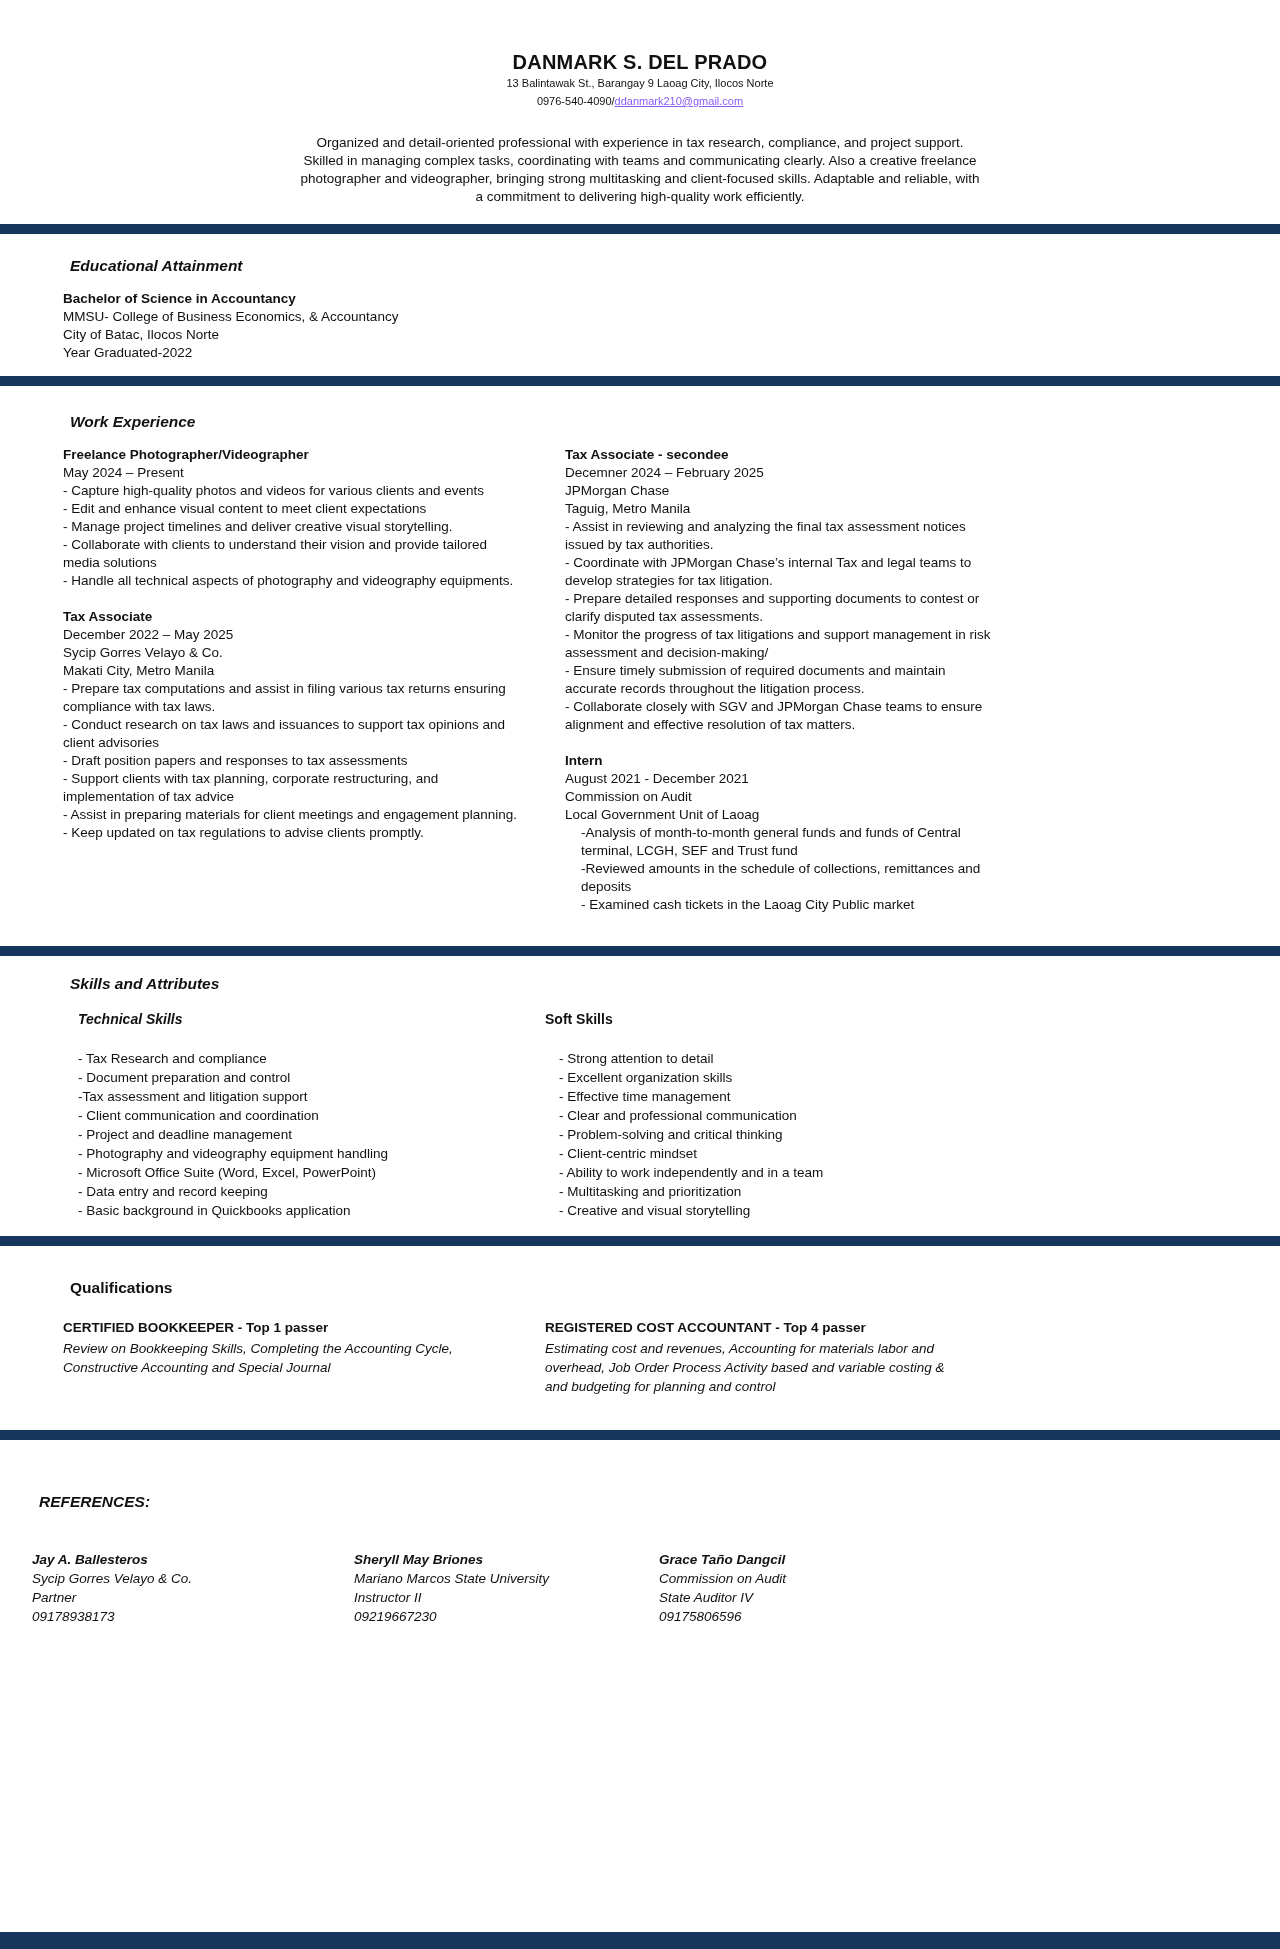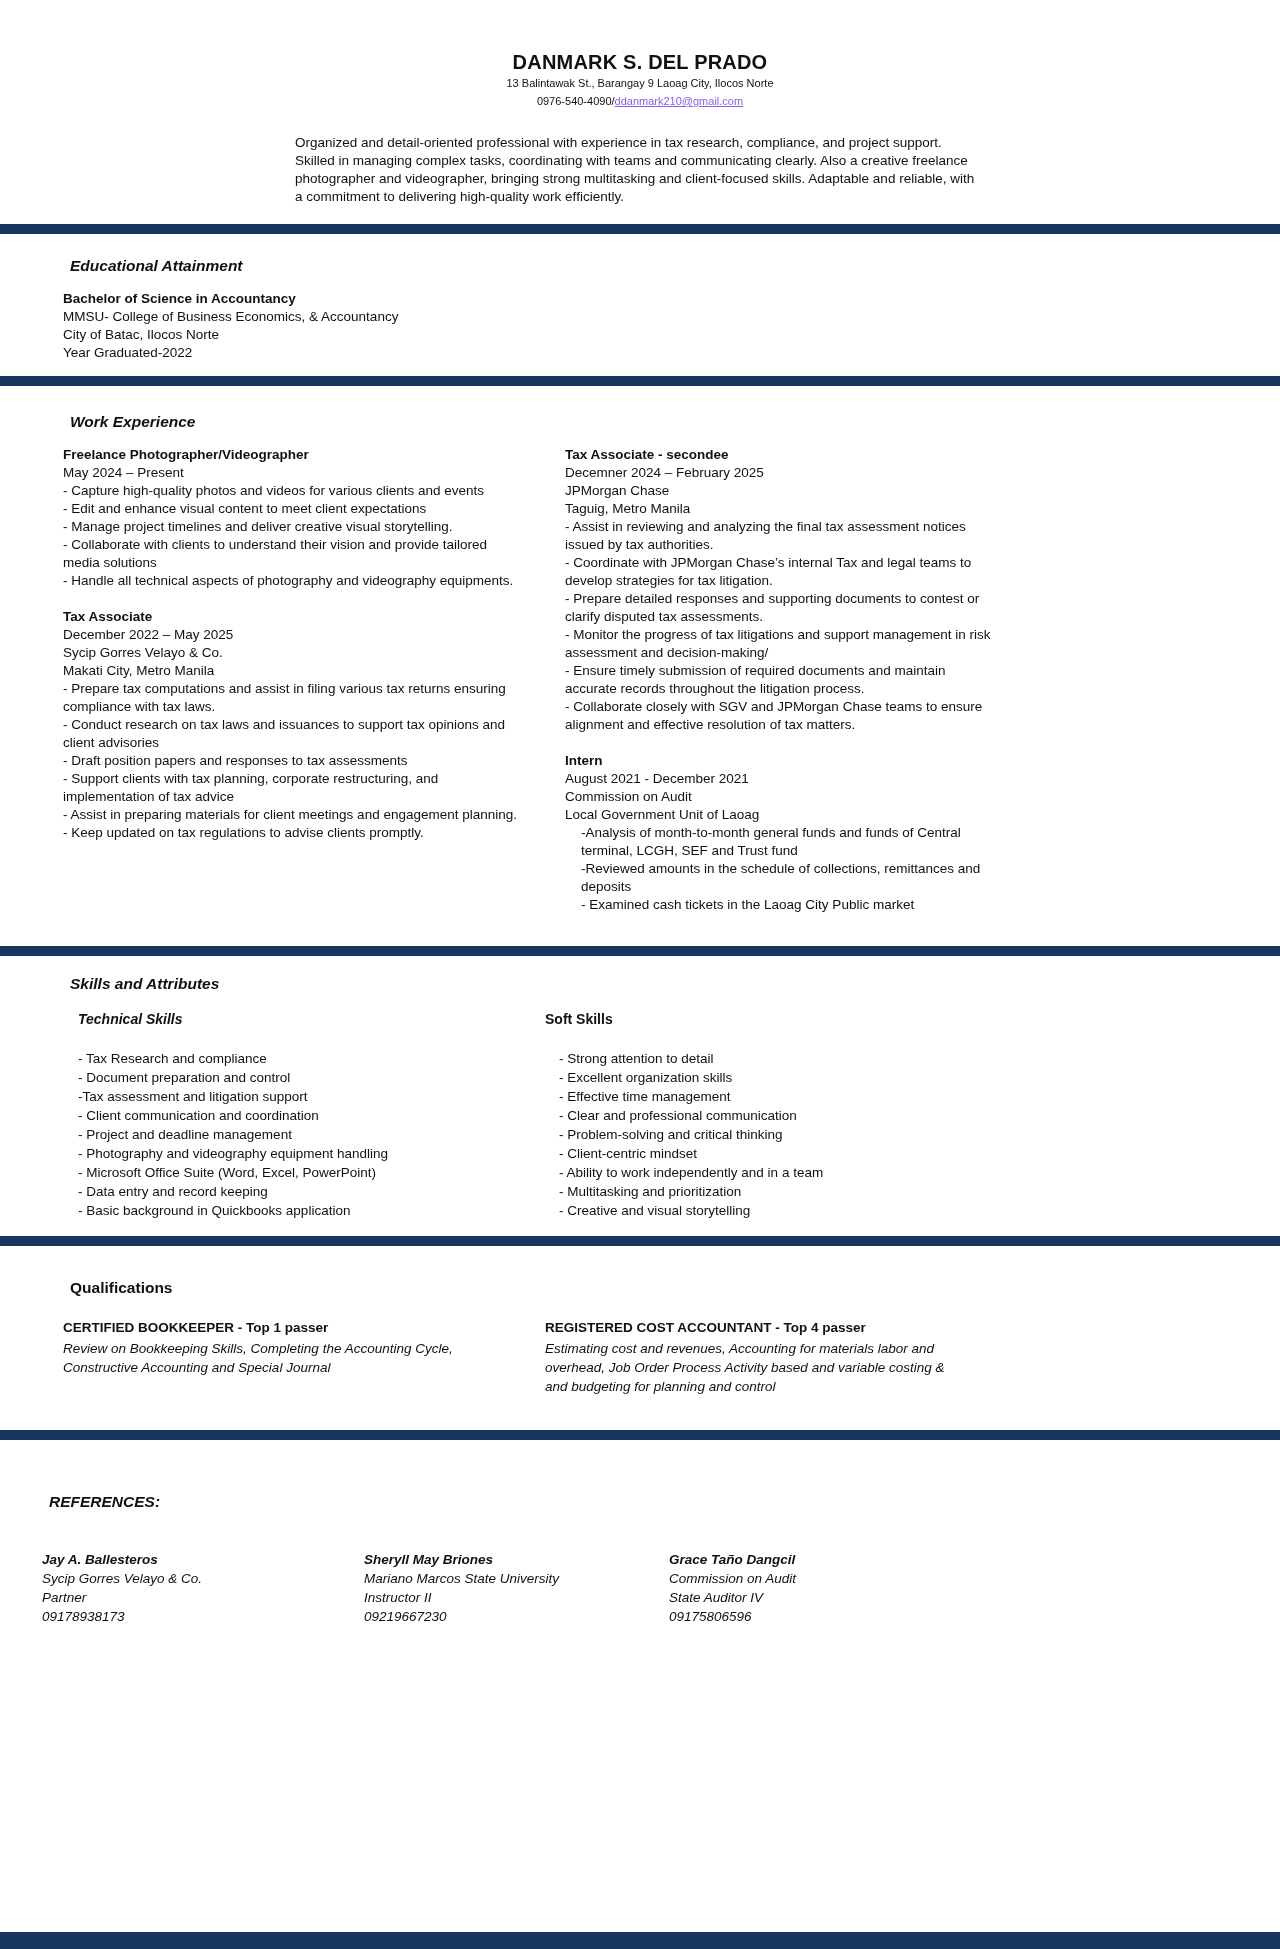--- a/index.html
+++ b/index.html
@@ -13,21 +13,21 @@
   }
   .b{font-weight:bold;}
   .i{font-style:italic;}
   .rule{height:10px;width:100%;background:#17365D;}
   .rule.bottom{position:absolute;left:0;bottom:0;height:17px;}
   
   .top{padding-top:50px;text-align:center;}
   .name{font-size:20px;line-height:24px;font-weight:bold;letter-spacing:.2px;}
   .addr,.contact{font-size:11px;line-height:18px;}
   .email{color:#0000EE;text-decoration:underline;cursor:pointer;}
-  .summary{margin:24px auto 18px auto;width:690px;text-align:left;}
+  .summary{margin:24px auto 18px auto;width:690px;text-align:center;}
   
   section{padding-left:63px;padding-right:55px;}
   .sec-title{font-size:15.5px;line-height:20px;font-weight:bold;margin:7px;}
   .edu{margin-top:22px;}
   .edu-block{margin-top:14px;margin-bottom:14px;}
   .workex{margin-top:26px;margin-bottom:14px;}
   .cols{display:flex;margin-top:14px;}
   .wcol-left{width:462px;flex:0 0 462px;}
   .wcol-right{margin-left:40px;width:428px;flex:0 0 428px;}
   .job{margin-bottom:18px;}
@@ -43,21 +43,21 @@
   .sk-indent .skitem{padding-left:14px;}
   
   .qual{margin-top:32px;margin-bottom:20px;}
   .qcols{display:flex;margin-top:20px;}
   .qcol-left{width:422px;flex:0 0 422px;}
   .qcol-right{margin-left:60px;width:420px;flex:0 0 420px;}
   .qname{font-weight:bold;line-height:19px;}
   .qdesc{font-style:italic;line-height:19px;margin-top:2px;}
   .qual-rule{margin-top:34px;}
   
-  .refs{margin-top:52px;padding-left:42px;}
+  .refs{margin-top:52px;padding-left:32px;}
   .refs .sec-title{font-style:italic;}
   .refcols{display:flex;margin-top:38px;}
   .refcol{font-style:italic;line-height:19px;}
   .refcol.c1{width:322px;flex:0 0 322px;}
   .refcol.c2{width:305px;flex:0 0 305px;}
   .refcol.c3{flex:1 1 auto;}
   .refname{font-weight:bold;}
 </style>
 </head>
 <body>

